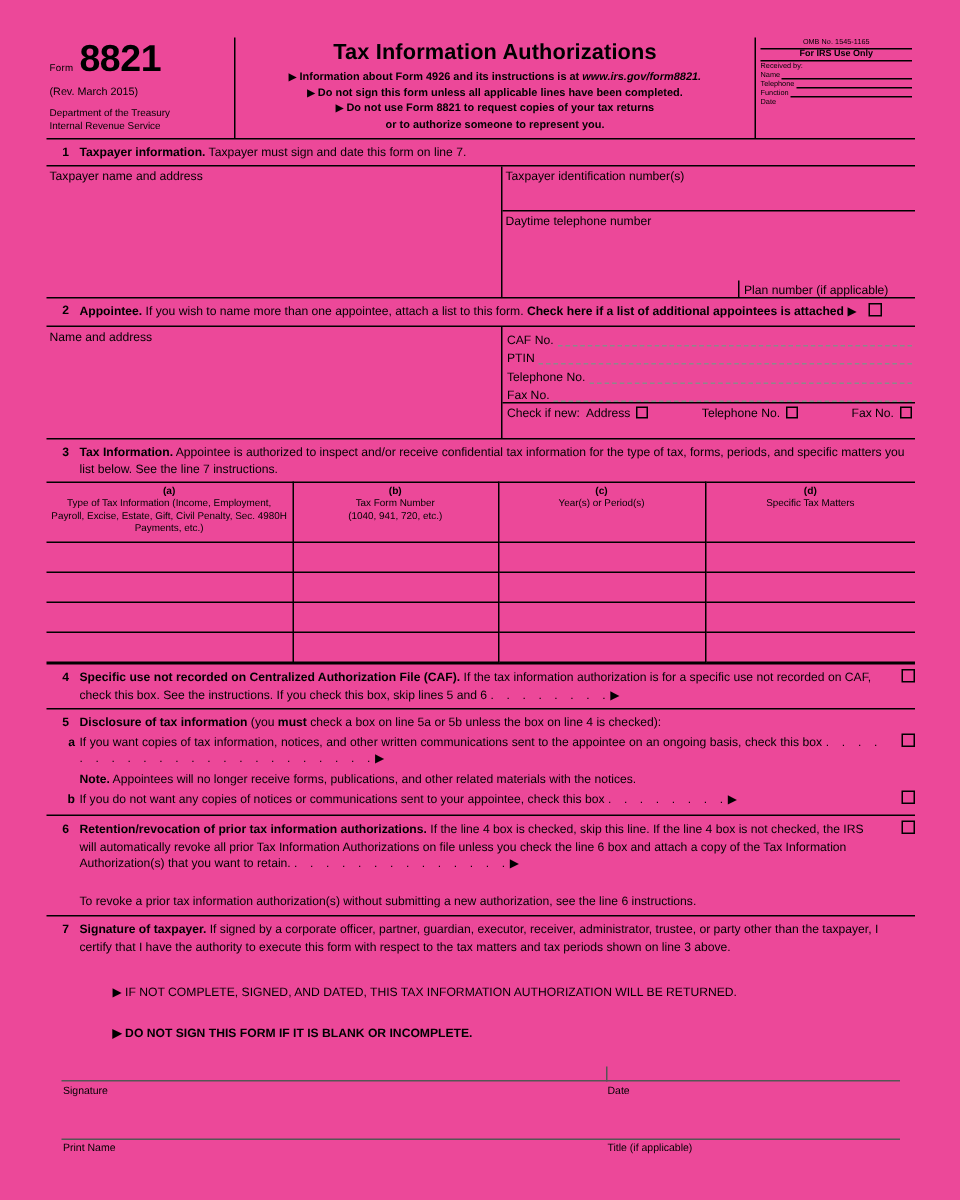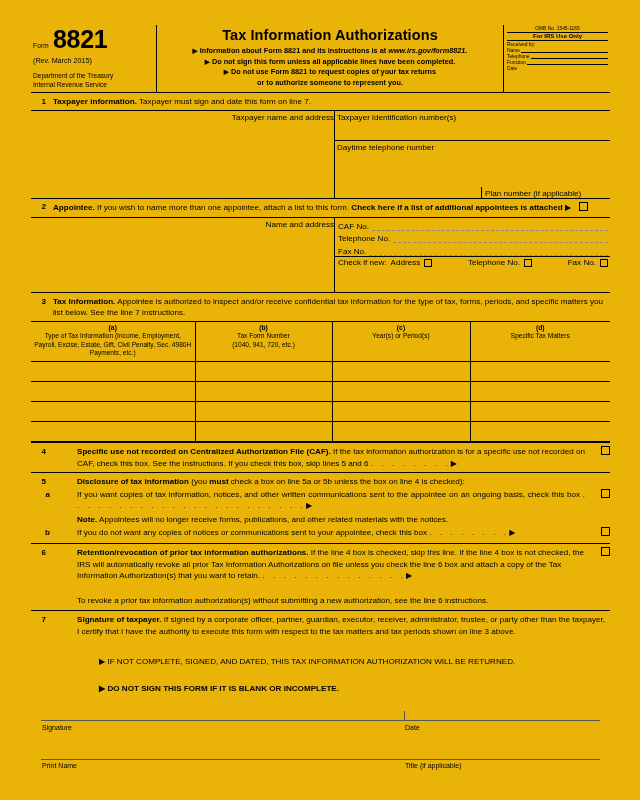--- a/index.html
+++ b/index.html
@@ -9,21 +9,21 @@
   }
   body {
     width: 640px; height: 800px;
     font-family: "Liberation Sans", sans-serif;
     color: #000;
     -webkit-font-smoothing: none;
   }
   .page {
     position: relative;
     width: 640px; height: 800px;
-    background: #eab308;
+    background: #ec4899;
     overflow: hidden;
   }
   .form {
     position: absolute;
     left: 31px; top: 25px;
     width: 579px;
   }
 
   
   .hdr {
@@ -92,22 +92,22 @@
   }
   .sec-body { flex: 1; }
   b { font-weight: bold; }
 
   
   .fbox-row { display: flex; border-top: .9px solid #000; }
   .fbox {
     font-size: 8.1px;
     padding: 2px 0 0 2px;
   }
-  .fbox-l { flex: 1; text-align: right; }
-  .sub-row { display: flex; border-top: .9px solid #000; }
+  .fbox-l { flex: 1; }
+  .sub-row { display: flex; border-top: .9px solid #000; gap: 11px; }
   .sub-a { width: 146px; flex: none; padding: 2px 0 0 2px; font-size: 8.1px; }
   .sub-b { flex: 1; border-left: .9px solid #000; padding: 2px 0 0 3px; font-size: 8.1px; margin-top: 46px; }
 
   
   .caf-cell { width: 276px; flex: none; border-left: .9px solid #000; }
   .caf-line {
     display: flex; align-items: flex-end;
     font-size: 8.1px; padding: 1px 2px 0 3px;
     height: 12.5px;
   }
@@ -151,21 +151,21 @@
   table.tt th:last-child, table.tt td:last-child { border-right: none; }
 
   
   .item {
     display: flex;
     font-size: 8.1px; line-height: 1.42;
     padding: 3px 0 3.5px 0;
   }
   .item .n { width: 22px; flex: none; text-align: right; padding-right: 7px; font-weight: bold; }
   .item .n.ltr { width: 22px; padding-right: 3px; text-align: right; }
-  .item .txt { flex: 1; padding-right: 2px; margin-left: 24px; }
+  .item .txt { flex: 1; padding-right: 2px; }
   .leader {
     letter-spacing: 3.1px; color: #000; font-size: 8px;
   }
   .tri { font-size: 8px; }
   .endbox {
     width: 20px; flex: none; text-align: right; padding-top: 0px;
   }
   .just { text-align: justify; }
 
   
@@ -214,21 +214,21 @@
           <div>Department of the Treasury</div>
           <div>Internal Revenue Service</div>
         </div>
       </div>
 
       <div class="hdr-mid">
         <div class="title">Tax Information Authorizations</div>
         <div class="sub">
           <div>
             <span class="arrow">▶</span>
-            <span>Information about Form 8821 and its instructions is at </span><em>www.irs.gov/form8821.</em>
+            <span>Information about Form 4926 and its instructions is at </span><em>www.irs.gov/form8821.</em>
           </div>
           <div>
             <span class="arrow">▶</span>
             <span>Do not sign this form unless all applicable lines have been completed.</span>
           </div>
           <div>
             <span class="arrow">▶</span>
             <span>Do not use Form 8821 to request copies of your tax returns</span>
           </div>
           <div>
@@ -292,20 +292,24 @@
           <span class="cb cb-lg" style="position:relative;top:1px;margin-left:6px"></span>
         </span>
       </div>
       <div class="fbox-row">
         <div class="fbox fbox-l" style="height:74px">
           <span>Name and address</span>
         </div>
         <div class="caf-cell">
           <div class="caf-line">
             <span>CAF No.</span>
+              <span class="dash"></span>
+          </div>
+          <div class="caf-line">
+            <span>PTIN</span>
               <span class="dash"></span>
           </div>
           <div class="caf-line">
             <span>Telephone No.</span>
               <span class="dash"></span>
           </div>
           <div class="caf-line">
             <span>Fax No.</span>
               <span class="dash"></span>
           </div>

